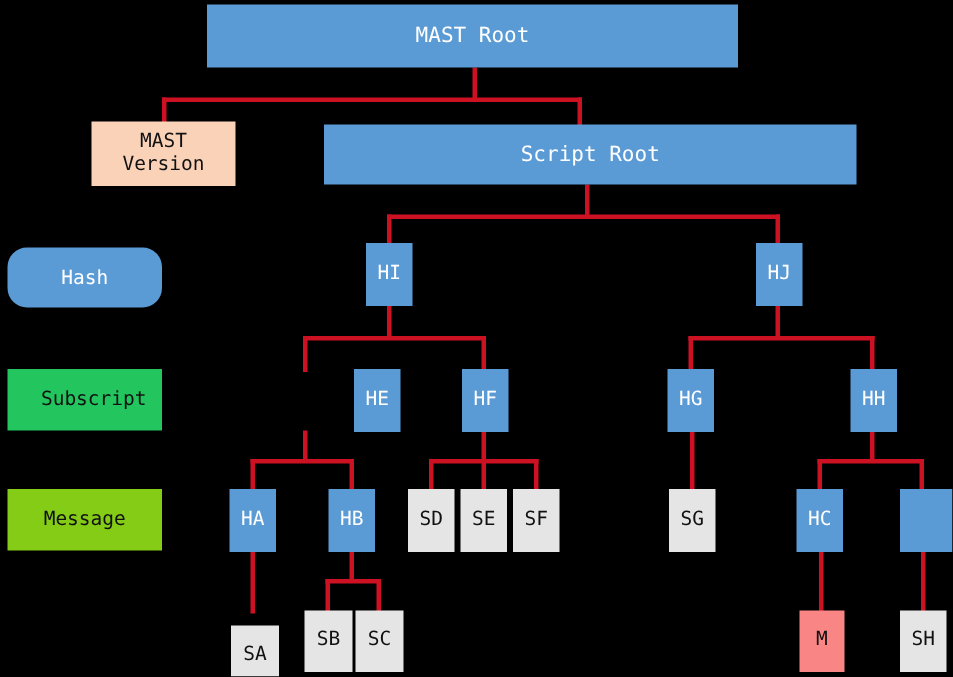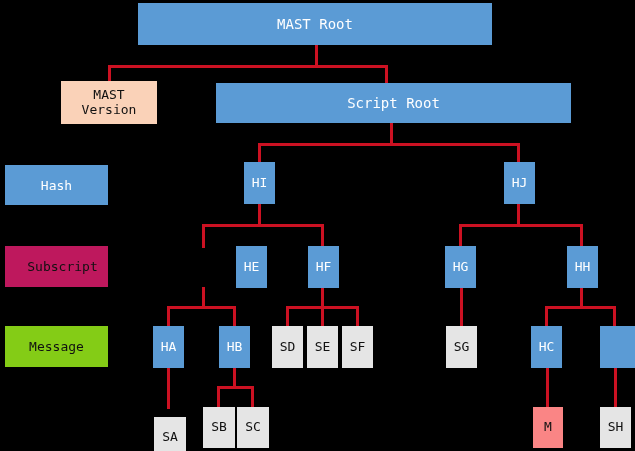--- a/index.html
+++ b/index.html
@@ -49,21 +49,21 @@
   }
   .legend-box {
     position: absolute;
     box-sizing: border-box;
     display: flex;
     align-items: center;
     justify-content: center;
     z-index: 3;
   }
   .legend-box.hash { background: #5b9bd5; color: #ffffff; }
-  .legend-box.subscript { background: #be185d; color: #111111; padding-left: 12px; }
+  .legend-box.subscript { background: #22c55e; color: #111111; padding-left: 12px; }
   .legend-box.message { background: #84cc16; color: #111111; }
 </style>
 </head>
 <body>
 
 <div id="diagram">
   <div id="edge-layer">
       <div class="edge" style="left: 315px; top: 45px; width: 3px; height: 22px; background: rgb(204, 17, 34);"></div>
       <div class="edge" style="left: 108px; top: 65px; width: 210px; height: 3px; background: rgb(204, 17, 34);"></div>
       <div class="edge" style="left: 108px; top: 65px; width: 3px; height: 18px; background: rgb(204, 17, 34);"></div>
@@ -97,21 +97,21 @@
       <div class="edge" style="left: 613px; top: 306px; width: 3px; height: 22px; background: rgb(204, 17, 34);"></div>
       <div class="edge" style="left: 167px; top: 368px; width: 3px; height: 41px; background: rgb(204, 17, 34);"></div>
       <div class="edge" style="left: 233px; top: 368px; width: 3px; height: 20px; background: rgb(204, 17, 34);"></div>
       <div class="edge" style="left: 217px; top: 386px; width: 37px; height: 3px; background: rgb(204, 17, 34);"></div>
       <div class="edge" style="left: 217px; top: 386px; width: 3px; height: 22px; background: rgb(204, 17, 34);"></div>
       <div class="edge" style="left: 251px; top: 386px; width: 3px; height: 22px; background: rgb(204, 17, 34);"></div>
       <div class="edge" style="left: 546px; top: 368px; width: 3px; height: 41px; background: rgb(204, 17, 34);"></div>
       <div class="edge" style="left: 614px; top: 368px; width: 3px; height: 41px; background: rgb(204, 17, 34);"></div>
     </div>
   <div id="legend-layer">
-      <div class="legend-box hash" style="left: 5px; top: 165px; width: 103px; height: 40px; font-size: 13px;">Hash</div>
+      <div class="legend-box hash" style="left: 5px; top: 165px; width: 103px; height: 40px; font-size: 13px; border-radius: 13px;">Hash</div>
       <div class="legend-box subscript" style="left: 5px; top: 246px; width: 103px; height: 41px; font-size: 13px;">Subscript</div>
       <div class="legend-box message" style="left: 5px; top: 326px; width: 103px; height: 41px; font-size: 13px;">Message</div>
     </div>
   <div id="node-layer">
       <div class="node hash" style="left: 138px; top: 3px; width: 354px; height: 42px; font-size: 14px;">MAST Root</div>
       <div class="node version" style="left: 61px; top: 81px; width: 96px; height: 43px; font-size: 13px;">MAST
 Version</div>
       <div class="node hash" style="left: 216px; top: 83px; width: 355px; height: 40px; font-size: 14px;">Script Root</div>
       <div class="node hash" style="left: 244px; top: 162px; width: 31px; height: 42px; font-size: 13px;">HI</div>
       <div class="node hash" style="left: 504px; top: 162px; width: 31px; height: 42px; font-size: 13px;">HJ</div>

